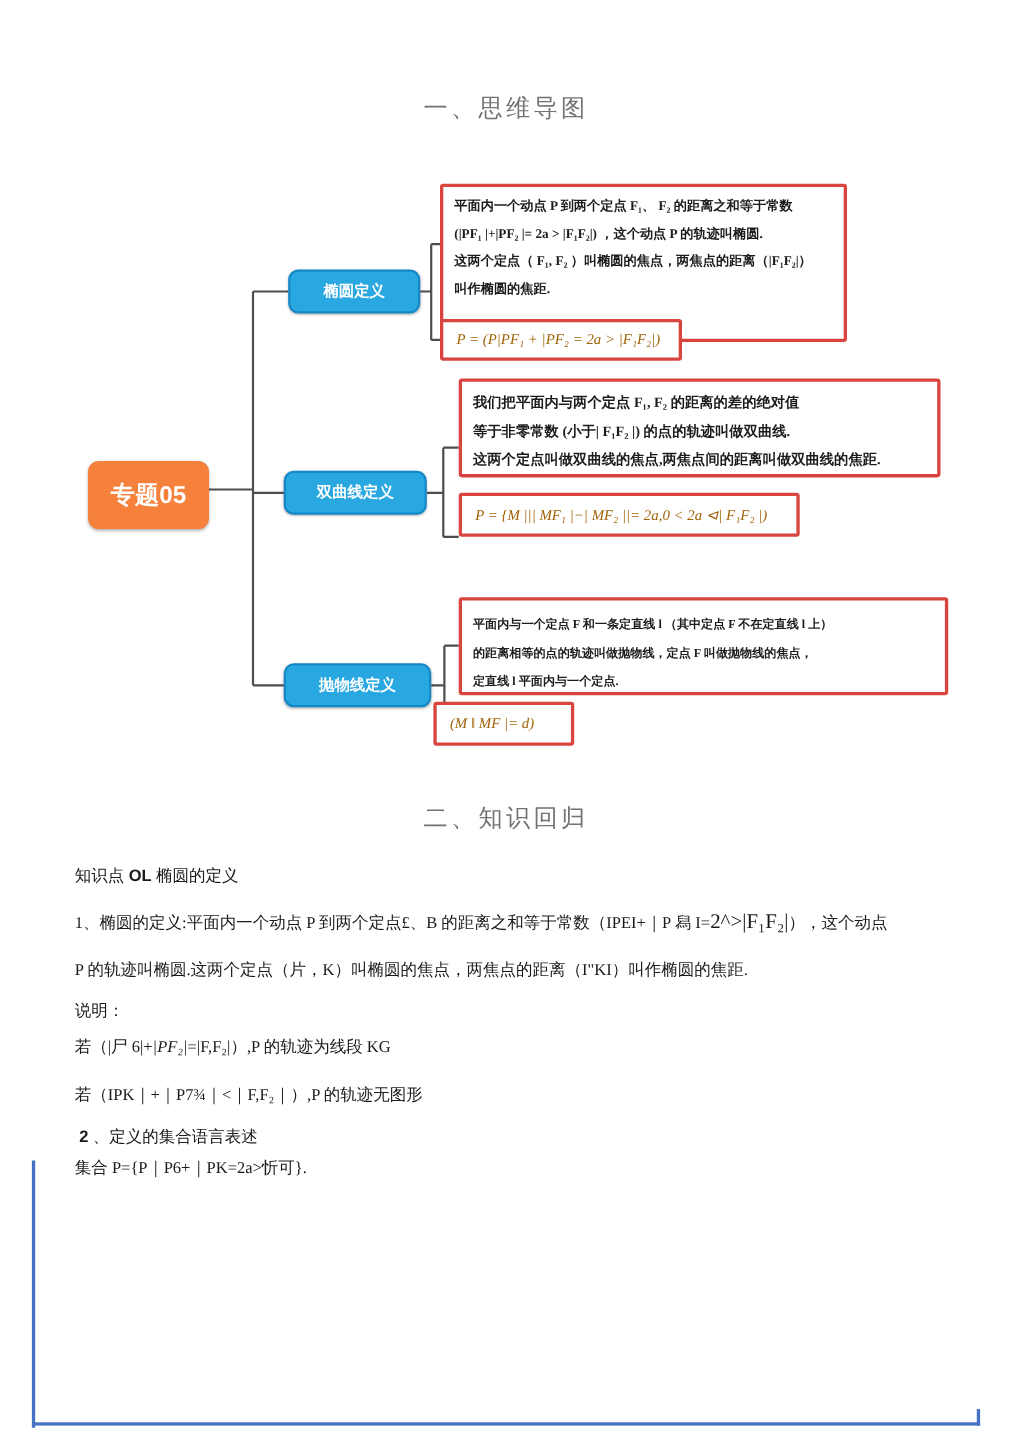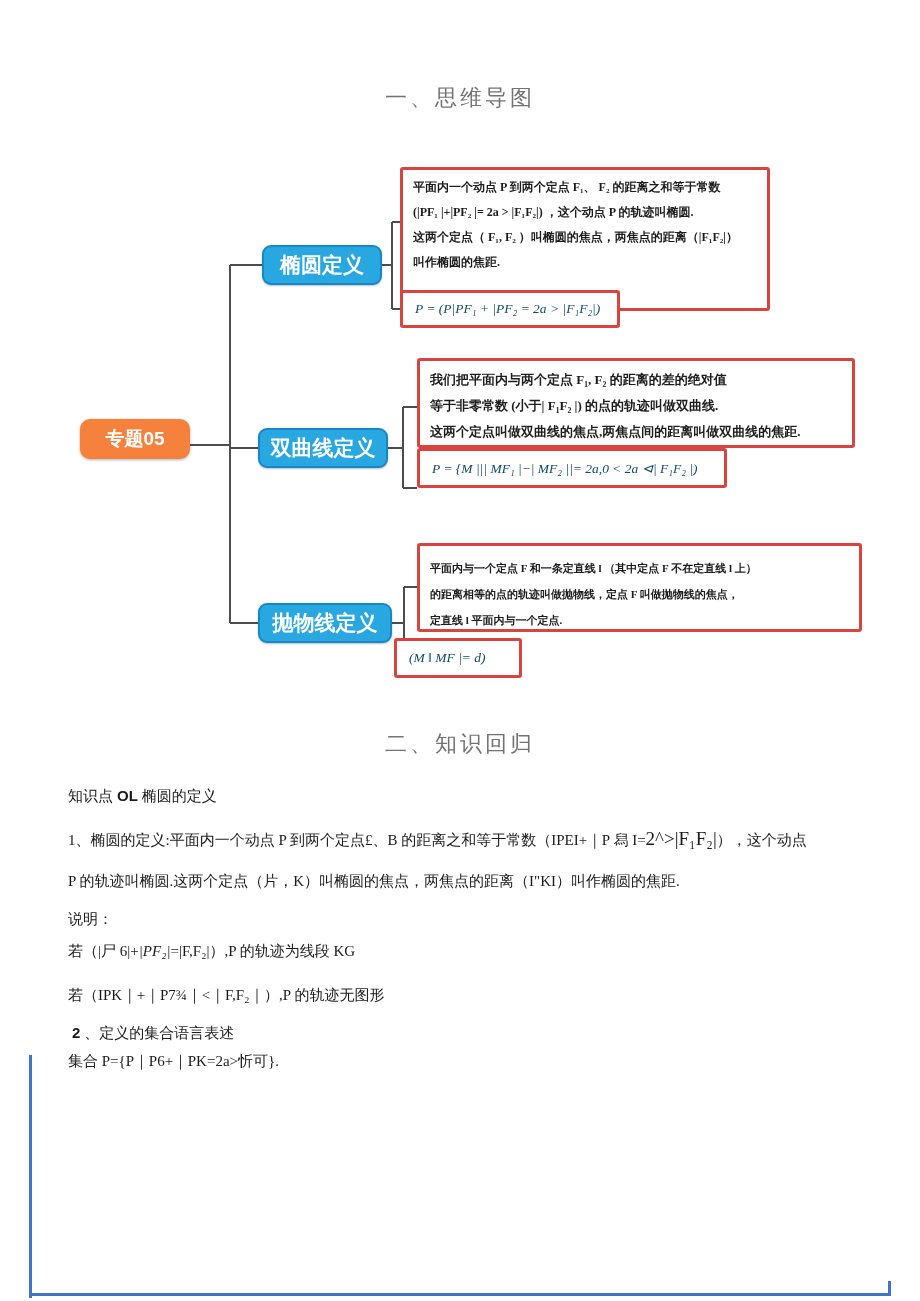--- a/index.html
+++ b/index.html
@@ -18,57 +18,57 @@
     font-size:22px;font-weight:normal;
     letter-spacing:3px;margin:0;
     color:#737373;
   }
   .t1{top:83px;}
   .t2{top:729px;}
 
   
   .connectors{position:absolute;left:0;top:0;width:920px;height:1301px;pointer-events:none;}
   .root-node{
-    position:absolute;left:80px;top:419px;width:110px;height:40px;
+    position:absolute;left:80px;top:419px;width:110px;height:62px;
     background:#f5813c;border-radius:10px;
     display:flex;align-items:center;justify-content:center;
     color:#fff;font-family:"Liberation Sans","DejaVu Sans",sans-serif;
-    font-weight:bold;font-size:19px;
+    font-weight:bold;font-size:22px;
     box-shadow:0 1px 3px rgba(0,0,0,.3);
   }
   .topic-node{
     position:absolute;height:40px;
     background:#29a7e0;border:2px solid #1588c8;border-radius:9px;
     box-sizing:border-box;
     display:flex;align-items:center;justify-content:center;
     color:#fff;font-family:"Liberation Sans","DejaVu Sans",sans-serif;
-    font-weight:bold;font-size:21px;
+    font-weight:bold;font-size:14px;
     box-shadow:0 1px 2px rgba(0,0,0,.25);
   }
   .n-ellipse{left:262px;top:245px;width:120px;}
   .n-hyper{left:258px;top:428px;width:130px;}
   .n-para{left:258px;top:603px;width:134px;}
 
   .red-box{
     position:absolute;box-sizing:border-box;
     background:#fff;border:3px solid #d9443e;border-radius:3px;
     color:#1c1c1c;font-weight:bold;
     white-space:nowrap;
   }
   .desc-line{line-height:25px;}
   .b-ellipse-desc{left:400px;top:167px;width:370px;height:144px;padding:5px 10px;font-size:12px;}
   .b-ellipse-form{left:400px;top:290px;width:220px;height:38px;}
-  .b-hyper-desc{left:417px;top:358px;width:438px;height:90px;padding:6px 10px;font-size:13px;line-height:26px;}
+  .b-hyper-desc{left:417px;top:344px;width:438px;height:90px;padding:6px 10px;font-size:13px;line-height:26px;}
   .b-hyper-form{left:417px;top:448px;width:310px;height:40px;}
   .b-para-desc{left:417px;top:543px;width:445px;height:89px;padding:9px 10px;font-size:11px;line-height:26px;}
   .b-para-form{left:394px;top:638px;width:128px;height:40px;}
   .formula-box{
     display:flex;align-items:center;
     padding-left:12px;font-size:13.5px;font-style:italic;font-weight:normal;
-    color:#0c4a6e;
+    color:#a16207;
   }
   .b-hyper-desc .desc-line,.b-para-desc .desc-line{line-height:26px;}
 
   
   .kpara{position:absolute;left:68px;width:800px;font-size:15px;white-space:nowrap;}
   .kp-bold{font-family:"Liberation Sans","DejaVu Sans",sans-serif;font-weight:bold;margin:0 4px;}
   .big-math{font-size:19px;font-family:"Liberation Serif","DejaVu Serif",serif;}
   .ital{font-style:italic;}
   .p1{top:787px;}
   .p2{top:828px;}

